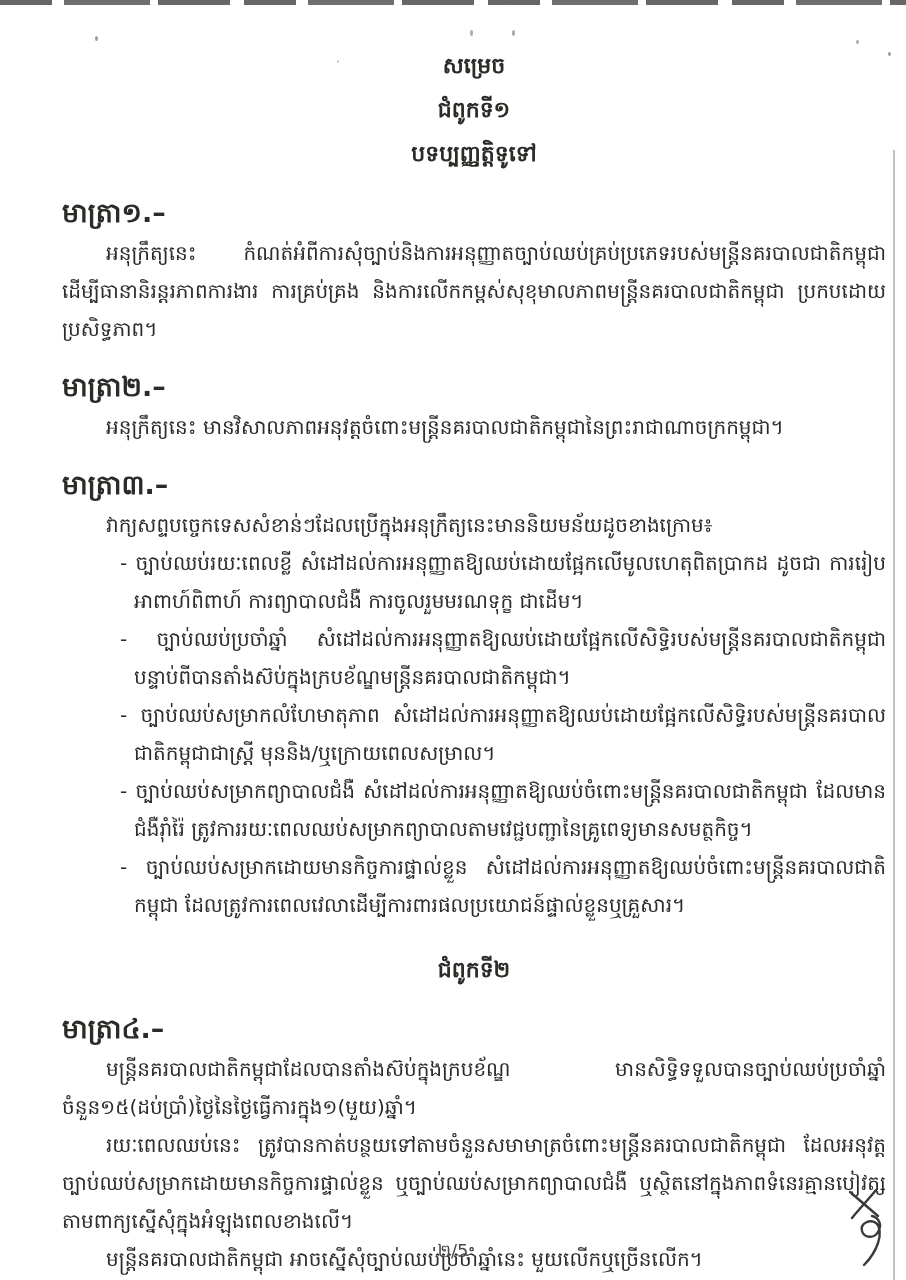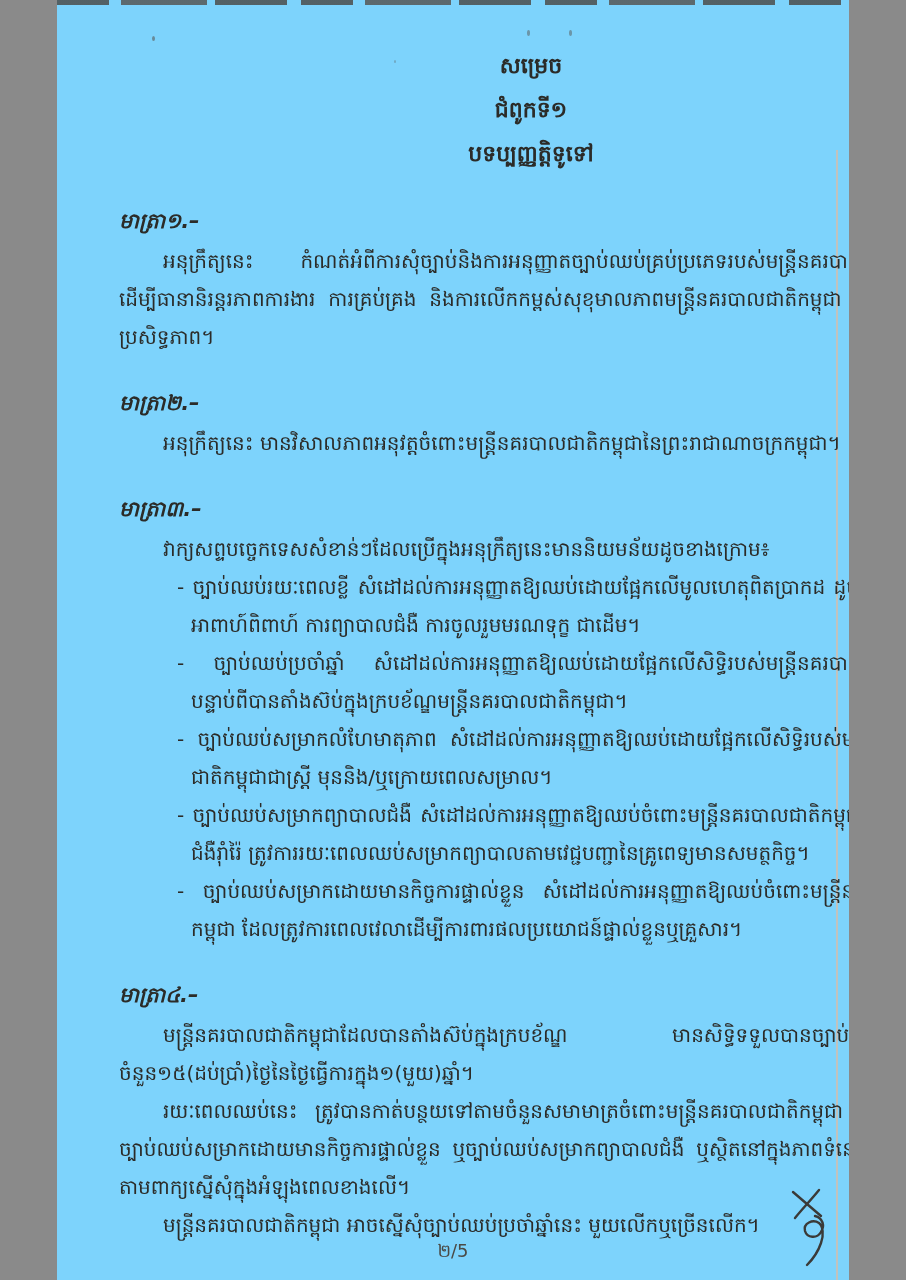--- a/index.html
+++ b/index.html
@@ -1,20 +1,20 @@
 <!DOCTYPE html>
 <html><head>
 <meta charset="utf-8">
 <style>
   html,body { margin:0; padding:0; background:#8a8a8a; }
   .page {
     position:relative;
-    width:792px; height:1280px;
+    width:906px; height:1280px;
     margin:0 auto;
-    background:#7dd3fc;
+    background:#ffffff;
     font-family:"DejaVu Sans","Liberation Sans",sans-serif;
     color:#2b2b28;
     overflow:hidden;
     -webkit-font-smoothing:antialiased;
   }
   
   .scan-top {
     position:absolute; top:0; left:0; right:0; height:5px;
     background:repeating-linear-gradient(90deg,
       #4c4c4a 0 52px, rgba(76,76,74,0) 52px 64px,
@@ -30,23 +30,22 @@
   }
   .content {
     position:absolute; top:46px; left:62px; width:824px;
     font-size:20px; line-height:38px;
   }
   .center-title {
     text-align:center; font-weight:bold; font-size:22px;
     line-height:40px; margin:0 0 4px 0;
   }
   .art-heading {
-    font-weight:bold; font-size:21px; line-height:38px;
-    margin:28px 0 2px 0;
-    font-style:italic;
+    font-weight:bold; font-size:27px; line-height:38px;
+    margin:20px 0 2px 0;
   }
   p.body-para { margin:0; text-indent:44px; text-align:justify; }
   p.body-para.no-justify { text-align:left; }
   .intro-line { margin:0; text-indent:44px; }
   ul.defs { list-style:none; margin:0; padding:0 0 0 58px; }
   ul.defs li {
     padding-left:14px; text-indent:-14px; margin:0; text-align:justify;
   }
   .chapter-block { margin-top:26px; }
   .page-number {
@@ -89,20 +88,21 @@
     <p class="intro-line">វាក្យសព្ទបច្ចេកទេសសំខាន់ៗដែលប្រើក្នុងអនុក្រឹត្យនេះមាននិយមន័យដូចខាងក្រោម៖</p>
     <ul class="defs">
       <li>- ច្បាប់ឈប់រយៈពេលខ្លី សំដៅដល់ការអនុញ្ញាតឱ្យឈប់ដោយផ្អែកលើមូលហេតុពិតប្រាកដ ដូចជា ការរៀបអាពាហ៍ពិពាហ៍ ការព្យាបាលជំងឺ ការចូលរួមមរណទុក្ខ ជាដើម។</li>
       <li>- ច្បាប់ឈប់ប្រចាំឆ្នាំ សំដៅដល់ការអនុញ្ញាតឱ្យឈប់ដោយផ្អែកលើសិទ្ធិរបស់មន្ត្រីនគរបាលជាតិកម្ពុជា បន្ទាប់ពីបានតាំងស៊ប់ក្នុងក្របខ័ណ្ឌមន្ត្រីនគរបាលជាតិកម្ពុជា។</li>
       <li>- ច្បាប់ឈប់សម្រាកលំហែមាតុភាព សំដៅដល់ការអនុញ្ញាតឱ្យឈប់ដោយផ្អែកលើសិទ្ធិរបស់មន្ត្រីនគរបាលជាតិកម្ពុជាជាស្ត្រី មុននិង/ឬក្រោយពេលសម្រាល។</li>
       <li>- ច្បាប់ឈប់សម្រាកព្យាបាលជំងឺ សំដៅដល់ការអនុញ្ញាតឱ្យឈប់ចំពោះមន្ត្រីនគរបាលជាតិកម្ពុជា ដែលមានជំងឺរ៉ាំរ៉ៃ ត្រូវការរយៈពេលឈប់សម្រាកព្យាបាលតាមវេជ្ជបញ្ជានៃគ្រូពេទ្យមានសមត្ថកិច្ច។</li>
       <li>- ច្បាប់ឈប់សម្រាកដោយមានកិច្ចការផ្ទាល់ខ្លួន សំដៅដល់ការអនុញ្ញាតឱ្យឈប់ចំពោះមន្ត្រីនគរបាលជាតិកម្ពុជា ដែលត្រូវការពេលវេលាដើម្បីការពារផលប្រយោជន៍ផ្ទាល់ខ្លួនឬគ្រួសារ។</li>
     </ul>
 
     <div class="chapter-block">
+      <div class="center-title">ជំពូកទី២</div>
     </div>
 
     <div class="art-heading">មាត្រា៤.–</div>
     <p class="body-para">មន្ត្រីនគរបាលជាតិកម្ពុជាដែលបានតាំងស៊ប់ក្នុងក្របខ័ណ្ឌ មានសិទ្ធិទទួលបានច្បាប់ឈប់ប្រចាំឆ្នាំ ចំនួន១៥(ដប់ប្រាំ)ថ្ងៃនៃថ្ងៃធ្វើការក្នុង១(មួយ)ឆ្នាំ។</p>
     <p class="body-para">រយៈពេលឈប់នេះ ត្រូវបានកាត់បន្ថយទៅតាមចំនួនសមាមាត្រចំពោះមន្ត្រីនគរបាលជាតិកម្ពុជា ដែលអនុវត្តច្បាប់ឈប់សម្រាកដោយមានកិច្ចការផ្ទាល់ខ្លួន ឬច្បាប់ឈប់សម្រាកព្យាបាលជំងឺ ឬស្ថិតនៅក្នុងភាពទំនេរគ្មានបៀវត្សតាមពាក្យស្នើសុំក្នុងអំឡុងពេលខាងលើ។</p>
     <p class="body-para no-justify">មន្ត្រីនគរបាលជាតិកម្ពុជា អាចស្នើសុំច្បាប់ឈប់ប្រចាំឆ្នាំនេះ មួយលើកឬច្រើនលើក។</p>
 
   </div>
 
   <div class="page-number">២/5</div>

